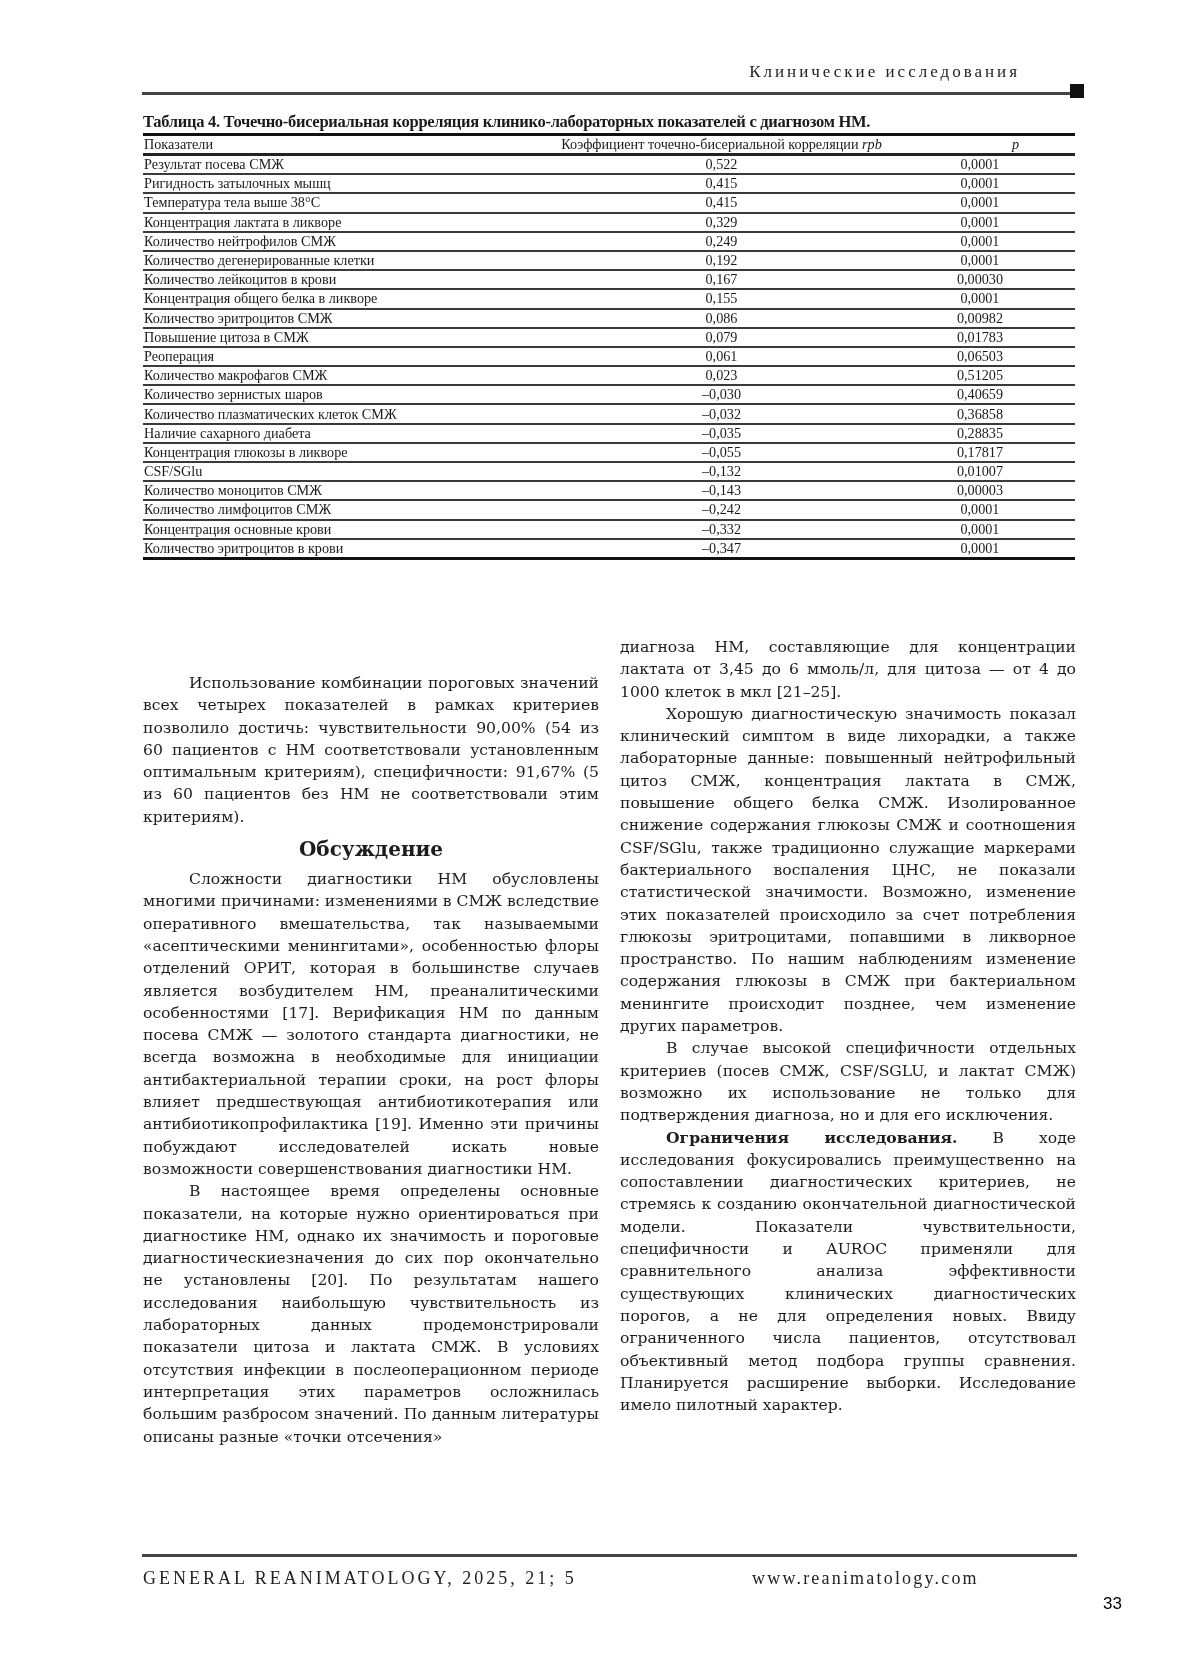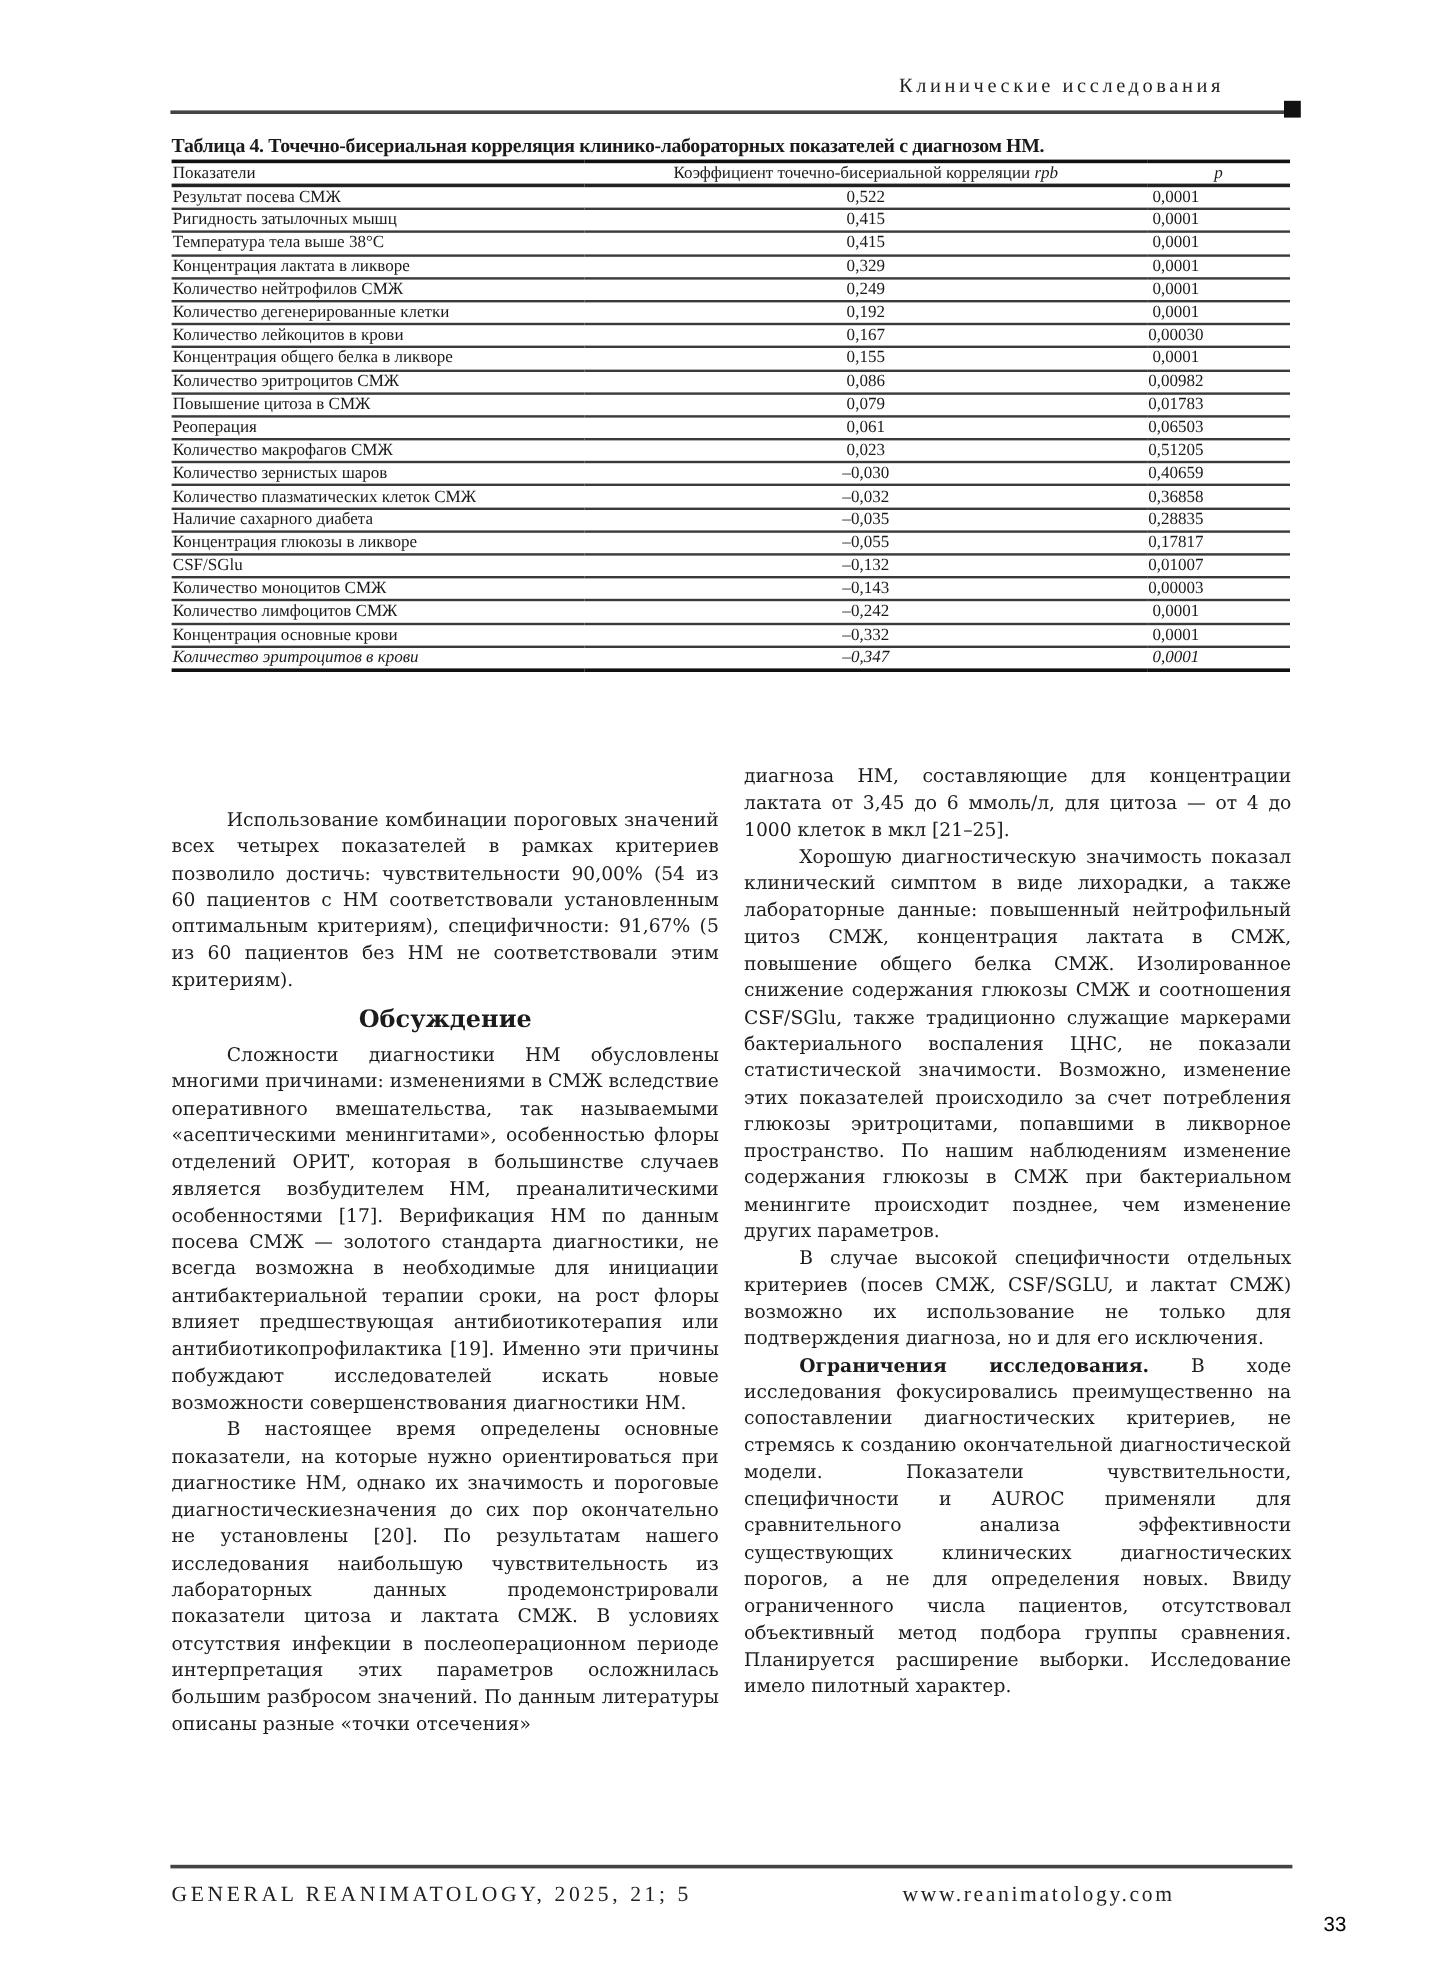--- a/index.html
+++ b/index.html
@@ -8,21 +8,21 @@
   .running-head { position: absolute; left: 700px; top: 62px; width: 320px; text-align: right; font-family: "Liberation Serif", serif; font-size: 17px; letter-spacing: 3px; color: #222; }
   .head-rule { position: absolute; left: 142px; top: 92px; width: 930px; height: 3px; background: #444; }
   .head-square { position: absolute; left: 1070px; top: 84px; width: 14px; height: 14px; background: #111; }
 
   .table-caption { position: absolute; left: 143px; top: 112px; width: 940px; font-family: "Liberation Serif", serif; font-weight: bold; font-size: 16.5px; letter-spacing: -0.3px; white-space: nowrap; }
   table.data { position: absolute; left: 143px; top: 133px; width: 932px; border-collapse: collapse; font-family: "Liberation Serif", serif; font-size: 14.2px; line-height: 17px; }
   table.data th { font-weight: normal; text-align: left; padding: 0 1px; height: 17px; border-top: 3px solid #111; border-bottom: 3px solid #222; }
   table.data th.c2 { text-align: center; }
   table.data th.c3 { text-align: center; font-style: italic; }
   table.data td { padding: 0 1px; height: 17.2px; border-bottom: 2px solid #3a3a3a; }
-  table.data tr:last-child td { border-bottom: 3px solid #111; font-style: italic; }
+  table.data tr:last-child td { border-bottom: 3px solid #111; }
   table.data td.c2 { text-align: center; }
   table.data td.c3 { text-align: center; padding-right: 72px; }
   table.data .col1 { width: 350px; }
   table.data .col2 { width: 480px; }
   i.it { font-style: italic; }
 
   .col { position: absolute; top: 636px; width: 456px; font-family: "DejaVu Serif", serif; font-size: 15.6px; line-height: 22.3px; text-align: justify; color: #1c1c1c; }
   .col.left { left: 143px; margin-top: 36px; }
   .col.right { left: 620px; }
   .col p { margin: 0; text-indent: 46px; }

